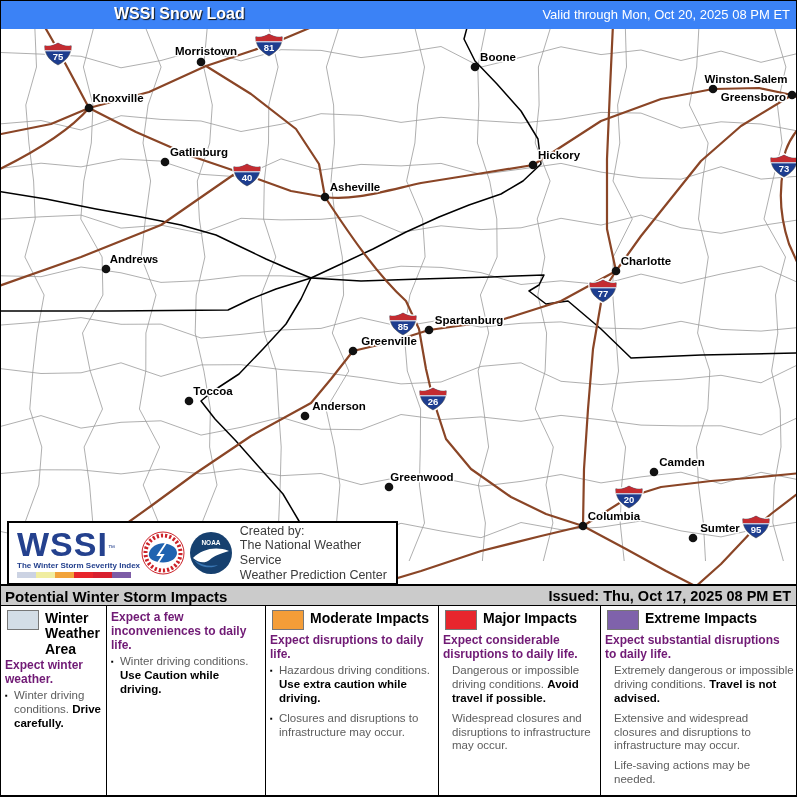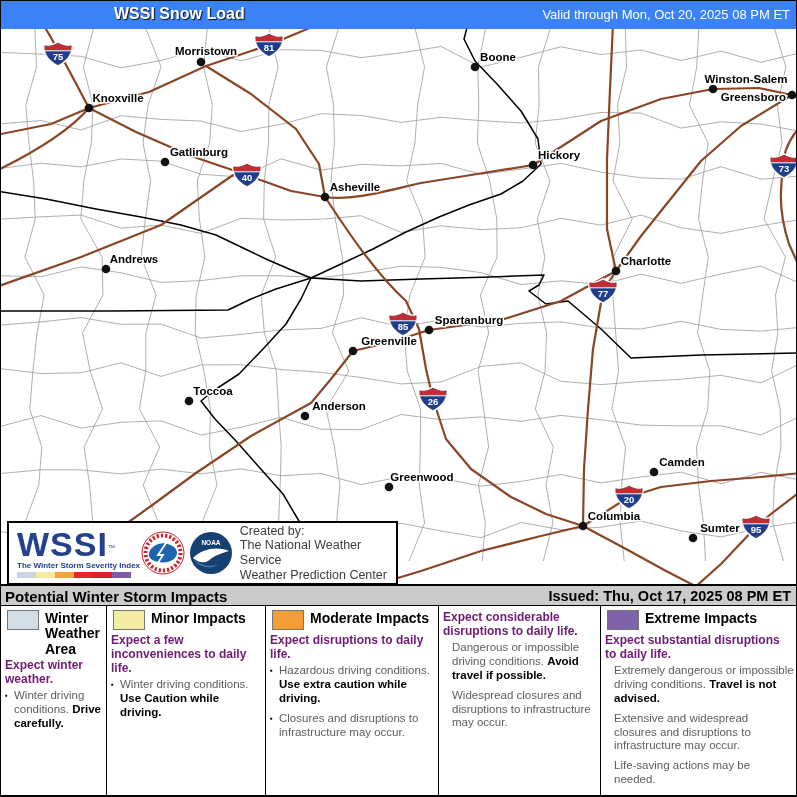--- a/index.html
+++ b/index.html
@@ -256,24 +256,20 @@
           <div class="swatch" style="background: rgb(211, 221, 230);"></div>
           <div class="coltitle">Winter Weather Area</div>
         </div>
         <div class="lead">Expect winter weather.</div>
         <div class="litem">
           <span class="bl">▪</span>
           <span><span class="g">Winter driving conditions. </span><span class="b">Drive carefully.</span></span>
         </div>
       </div>
       <div class="lcol" style="width: 159px; flex: 0 0 auto;">
-        <div class="colhead">
-          <div class="swatch" style="background: rgb(242, 237, 161);"></div>
-          <div class="coltitle">Minor Impacts</div>
-        </div>
         <div class="lead">Expect a few inconveniences to daily life.</div>
         <div class="litem">
           <span class="bl">▪</span>
           <span><span class="g">Winter driving conditions. </span><span class="b">Use Caution while driving.</span></span>
         </div>
       </div>
       <div class="lcol" style="width: 173px; flex: 0 0 auto;">
         <div class="colhead">
           <div class="swatch" style="background: rgb(244, 157, 56);"></div>
           <div class="coltitle">Moderate Impacts</div>
@@ -282,20 +278,24 @@
         <div class="litem">
           <span class="bl">▪</span>
           <span><span class="g">Hazardous driving conditions. </span><span class="b">Use extra caution while driving.</span></span>
         </div>
         <div class="litem">
           <span class="bl">▪</span>
           <span><span class="g">Closures and disruptions to infrastructure may occur.</span></span>
         </div>
       </div>
       <div class="lcol" style="width: 162px; flex: 0 0 auto;">
+        <div class="colhead">
+          <div class="swatch" style="background: rgb(232, 38, 45);"></div>
+          <div class="coltitle">Major Impacts</div>
+        </div>
         <div class="lead">Expect considerable disruptions to daily life.</div>
         <div class="litem">
           <span class="nb"></span>
           <span><span class="g">Dangerous or impossible driving conditions. </span><span class="b">Avoid travel if possible.</span></span>
         </div>
         <div class="litem">
           <span class="nb"></span>
           <span><span class="g">Widespread closures and disruptions to infrastructure may occur.</span></span>
         </div>
       </div>

